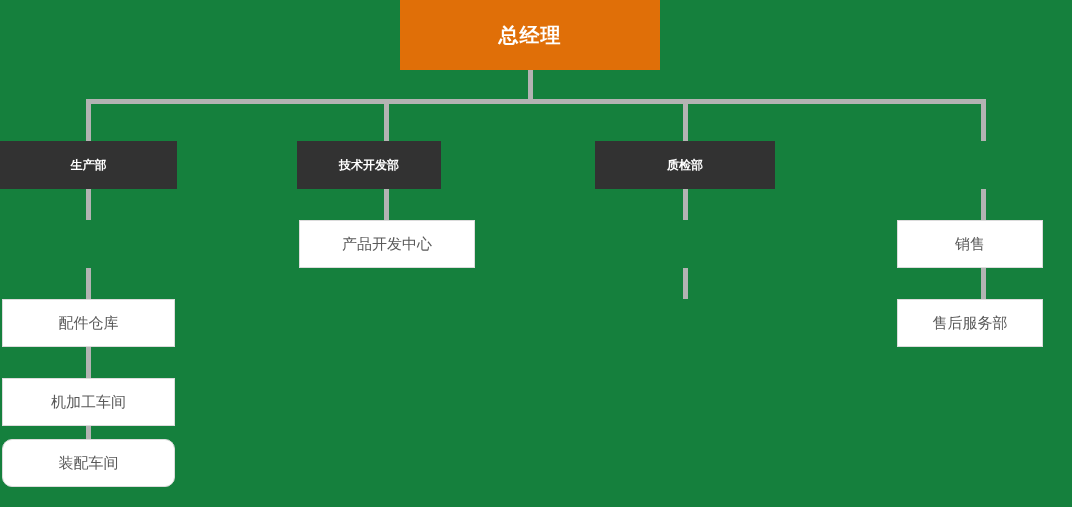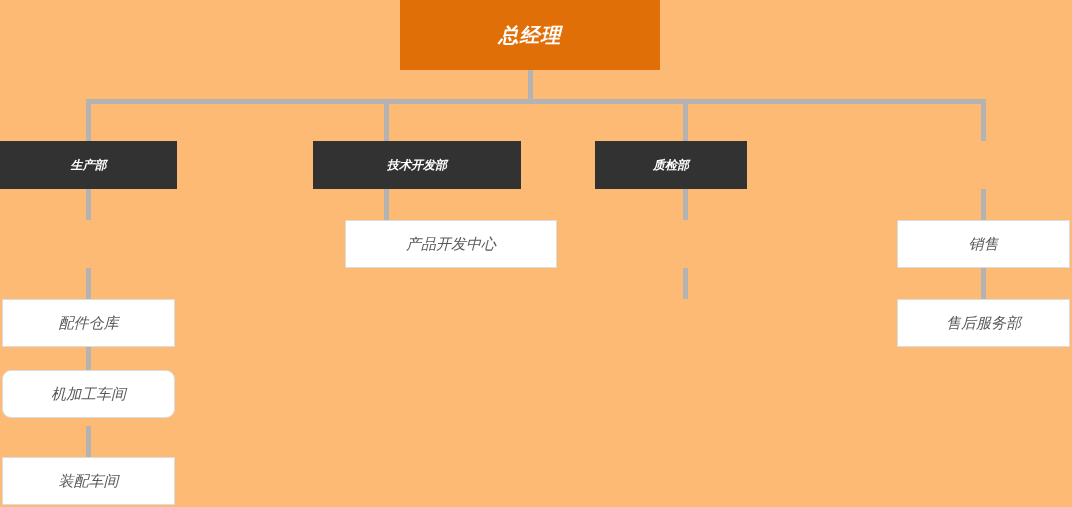--- a/index.html
+++ b/index.html
@@ -4,24 +4,23 @@
 <style>
   html, body {
     margin: 0;
     padding: 0;
     background: #ffffff;
   }
   .canvas {
     position: relative;
     width: 1072px;
     height: 507px;
-    background: #fdba74;
+    background: #15803d;
     overflow: hidden;
     font-family: "Liberation Sans", "DejaVu Sans", sans-serif;
-    font-style: italic;
   }
   .node {
     position: absolute;
     display: flex;
     align-items: center;
     justify-content: center;
     box-sizing: border-box;
     text-align: center;
   }
   .root-box {
@@ -33,38 +32,38 @@
     letter-spacing: 1px;
   }
   .dept-box {
     top: 141px; height: 48px;
     background: var(--dept-bg, #323232);
     color: #ffffff;
     font-size: 12px;
     font-weight: bold;
   }
   .dept-c1 { left: 0;     width: 177px; }
-  .dept-c2 { left: 297px; width: 208px; margin-left: 16px; }
-  .dept-c3 { left: 595px; width: 152px; }
+  .dept-c2 { left: 297px; width: 144px; }
+  .dept-c3 { left: 595px; width: 180px; }
   .dept-c4 { left: 895px; width: 177px; }
   .leaf-box {
     height: 48px;
     background: #ffffff;
     border: 1px solid var(--leaf-border, #dcdcdc);
     color: var(--node-text, #595959);
     font-size: 15px;
   }
   .leaf-c1 { left: 2px;   width: 173px; }
-  .leaf-c2 { left: 299px; width: 212px; margin-left: 46px; }
+  .leaf-c2 { left: 299px; width: 176px; }
   .leaf-c3 { left: 597px; width: 176px; }
-  .leaf-c4 { left: 897px; width: 173px; }
+  .leaf-c4 { left: 897px; width: 146px; }
   .row1 { top: 220px; }
   .row2 { top: 299px; }
-  .row3 { top: 370px; border-radius: 9px; }
-  .row4 { top: 457px; }
+  .row3 { top: 378px; }
+  .row4 { top: 439px; border-radius: 10px; }
   .line {
     position: absolute;
     background: var(--connector, #b3b3b3);
   }
   .vline { width: 5px; }
   .hline { height: 5px; }
 </style>
 </head>
 <body>
 

